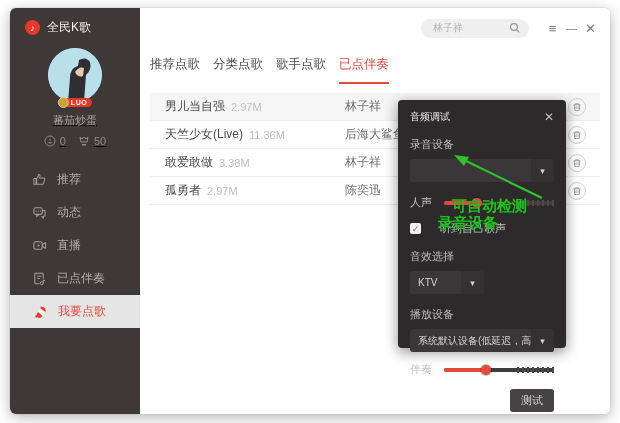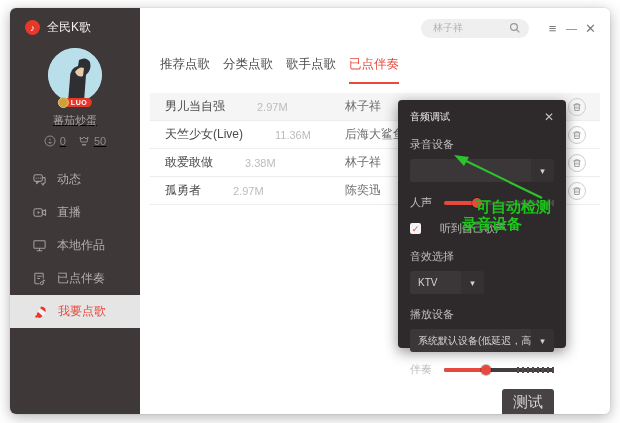--- a/index.html
+++ b/index.html
@@ -33,27 +33,27 @@
   
   .main { flex:1; background:#fff; position:relative; display:flex; flex-direction:column; }
   .topbar { height:40px; flex:none; display:flex; align-items:center; justify-content:flex-end; gap:0; padding-right:10px; }
   .search-pill { width:108px; height:19px; background:#efefef; border-radius:10px; display:flex; align-items:center;
                  padding:0 7px 0 12px; margin-right:14px; }
   .search-input { border:none; outline:none; background:transparent; width:76px; font-size:10px; color:#b3b0b0;
                   font-family:"Liberation Sans","DejaVu Sans",sans-serif; }
   .win-ctl { color:#7d7a7a; font-size:13px; width:19px; text-align:center; cursor:pointer; line-height:1; }
   .win-ctl.min { font-size:11px; }
 
-  .tabs { display:flex; gap:13px; padding-left:20px; margin-top:8px; }
+  .tabs { display:flex; gap:13px; padding-left:10px; margin-top:8px; }
   .tab { font-size:12.5px; color:#4b4b4b; padding-bottom:9px; cursor:pointer; border-bottom:2px solid transparent; }
   .tab.active { color:#e8493c; border-bottom-color:#e8493c; }
 
   .song-list { margin:9px 10px 0 10px; }
   .song-row { position:relative; height:28px; display:flex; align-items:center; padding-left:15px;
-              border-bottom:1px solid #ededed; font-size:12px;gap:26px; }
+              border-bottom:1px solid #ededed; font-size:12px; }
   .song-row.hover { background:#f5f5f5; }
   .song-title { color:#4a4a4a; }
   .song-size { color:#bcbcbc; font-size:11px; margin-left:6px; }
   .song-artist { position:absolute; left:195px; color:#6e6e6e; }
   .trash-btn { position:absolute; right:14px; top:50%; transform:translateY(-50%);
                width:18px; height:18px; border:1px solid #cfcfcf; border-radius:50%;
                display:flex; align-items:center; justify-content:center; cursor:pointer; background:transparent; }
 
   
   .panel { position:absolute; left:388px; top:92px; width:168px; height:248px; background:#2e2a2b;
@@ -75,26 +75,26 @@
   .slider .ticks { position:absolute; right:0; width:34%; top:2px; height:6px;
                    background:repeating-linear-gradient(90deg,#4e4849 0 2px,transparent 2px 5px); }
   .slider .fill { position:absolute; left:0; top:3px; height:4px; background:#e8493c; border-radius:2px; }
   .slider .thumb { position:absolute; top:0; width:10px; height:10px; background:#e8493c; border-radius:50%;
                    transform:translateX(-5px); box-shadow:0 0 0 1px rgba(0,0,0,.25); }
   .check-row { display:flex; align-items:center; gap:6px; margin-top:11px; cursor:pointer; }
   .checkbox { width:11px; height:11px; background:#f4f2f2; border-radius:2px; display:flex; align-items:center;
               justify-content:center; color:#e8493c; font-size:9px; font-weight:bold; }
   .check-label { font-size:11px; color:#c2bebe;padding-left:13px; }
   .panel-buttons { display:flex; flex-direction:column; align-items:flex-end; }
-  .btn-test { margin-top:12px; background:#474243; color:#d9d6d6; font-size:15px; border:none; border-radius:3px;
+  .btn-test { margin-top:12px; background:#474243; color:#d9d6d6; font-size:11px; border:none; border-radius:3px;
               padding:4px 11px; cursor:pointer; font-family:inherit; }
 
   
-  .annotation { position:absolute; left:452px; top:190px; z-index:30; color:#1fc41f;
-                font-family:Liberation Sans, sans-serif; font-weight:bold; font-size:15px; line-height:17px;
+  .annotation { position:absolute; left:428px; top:190px; z-index:30; color:#1fc41f;
+                font-family:Liberation Serif, serif; font-weight:bold; font-size:15px; line-height:17px;
                 text-shadow:0 0 1px rgba(0,80,0,.4); pointer-events:none; }
   .annotation .l1 { margin-left:14px; }
   .arrow-svg { position:absolute; left:432px; top:138px; z-index:30; pointer-events:none; }
 </style>
 </head>
 <body>
 
 <div class="stage">
   <div class="window">
 
@@ -132,42 +132,41 @@
               <path d="M4 9 h4 v1.5 h-4z" fill="#8f8a8b"></path>
             </svg>
             <span>50</span>
           </div>
         </div>
       </div>
 
       <div class="menu">
         <div class="menu-item">
           <svg width="15" height="15" viewBox="0 0 16 16">
+            <path d="M2 7 h2.5 v6 H2z M5 13 V7.5 L7.5 2.5 Q9 3 8.5 5 L8 6.5 h4.5 Q14 6.8 13.6 8.2 L12.4 12 Q12 13 11 13z" fill="none" stroke="#a39e9f" stroke-width="1.1" stroke-linejoin="round"></path>
+          </svg>
+          <span>推荐</span>
+        </div>
+        <div class="menu-item">
+          <svg width="15" height="15" viewBox="0 0 16 16">
             <rect x="2" y="3" width="9" height="7" rx="2" fill="none" stroke="#a39e9f" stroke-width="1.1"></rect>
             <path d="M5 10 v2.5 l2.5 -2.5 M11 6 h2 q1 0 1 1 v4 q0 1 -1 1 h-1 v2 l-2 -2" fill="none" stroke="#a39e9f" stroke-width="1.1" stroke-linejoin="round"></path>
             <circle cx="4.5" cy="6.5" r=".7" fill="#a39e9f"></circle>
               <circle cx="6.8" cy="6.5" r=".7" fill="#a39e9f"></circle>
               <circle cx="9" cy="6.5" r=".7" fill="#a39e9f"></circle>
           </svg>
           <span>动态</span>
         </div>
         <div class="menu-item">
           <svg width="15" height="15" viewBox="0 0 16 16">
             <rect x="2" y="4" width="9" height="8" rx="2" fill="none" stroke="#a39e9f" stroke-width="1.1"></rect>
             <path d="M11 7 l3.5 -2 v6 L11 9z" fill="none" stroke="#a39e9f" stroke-width="1.1" stroke-linejoin="round"></path>
             <path d="M6 6.5 l2.5 1.5 -2.5 1.5z" fill="#a39e9f"></path>
           </svg>
           <span>直播</span>
-        </div>
-        <div class="menu-item">
-          <svg width="15" height="15" viewBox="0 0 16 16">
-            <rect x="2" y="3" width="12" height="8" rx="1" fill="none" stroke="#a39e9f" stroke-width="1.1"></rect>
-            <path d="M8 11 v2 M5 13.5 h6" stroke="#a39e9f" stroke-width="1.1"></path>
-          </svg>
-          <span>本地作品</span>
         </div>
         <div class="menu-item">
           <svg width="15" height="15" viewBox="0 0 16 16">
             <path d="M3 2.5 h8 q1 0 1 1 V8 M3 2.5 v10 q0 1 1 1 h4" fill="none" stroke="#a39e9f" stroke-width="1.1"></path>
             <path d="M5.5 5.5 h5 M5.5 8 h3" stroke="#a39e9f" stroke-width="1"></path>
             <circle cx="10.5" cy="13" r="1.6" fill="none" stroke="#a39e9f" stroke-width="1"></circle>
             <path d="M12 13 V9.5 l2 .8" fill="none" stroke="#a39e9f" stroke-width="1"></path>
           </svg>
           <span>已点伴奏</span>
         </div>

